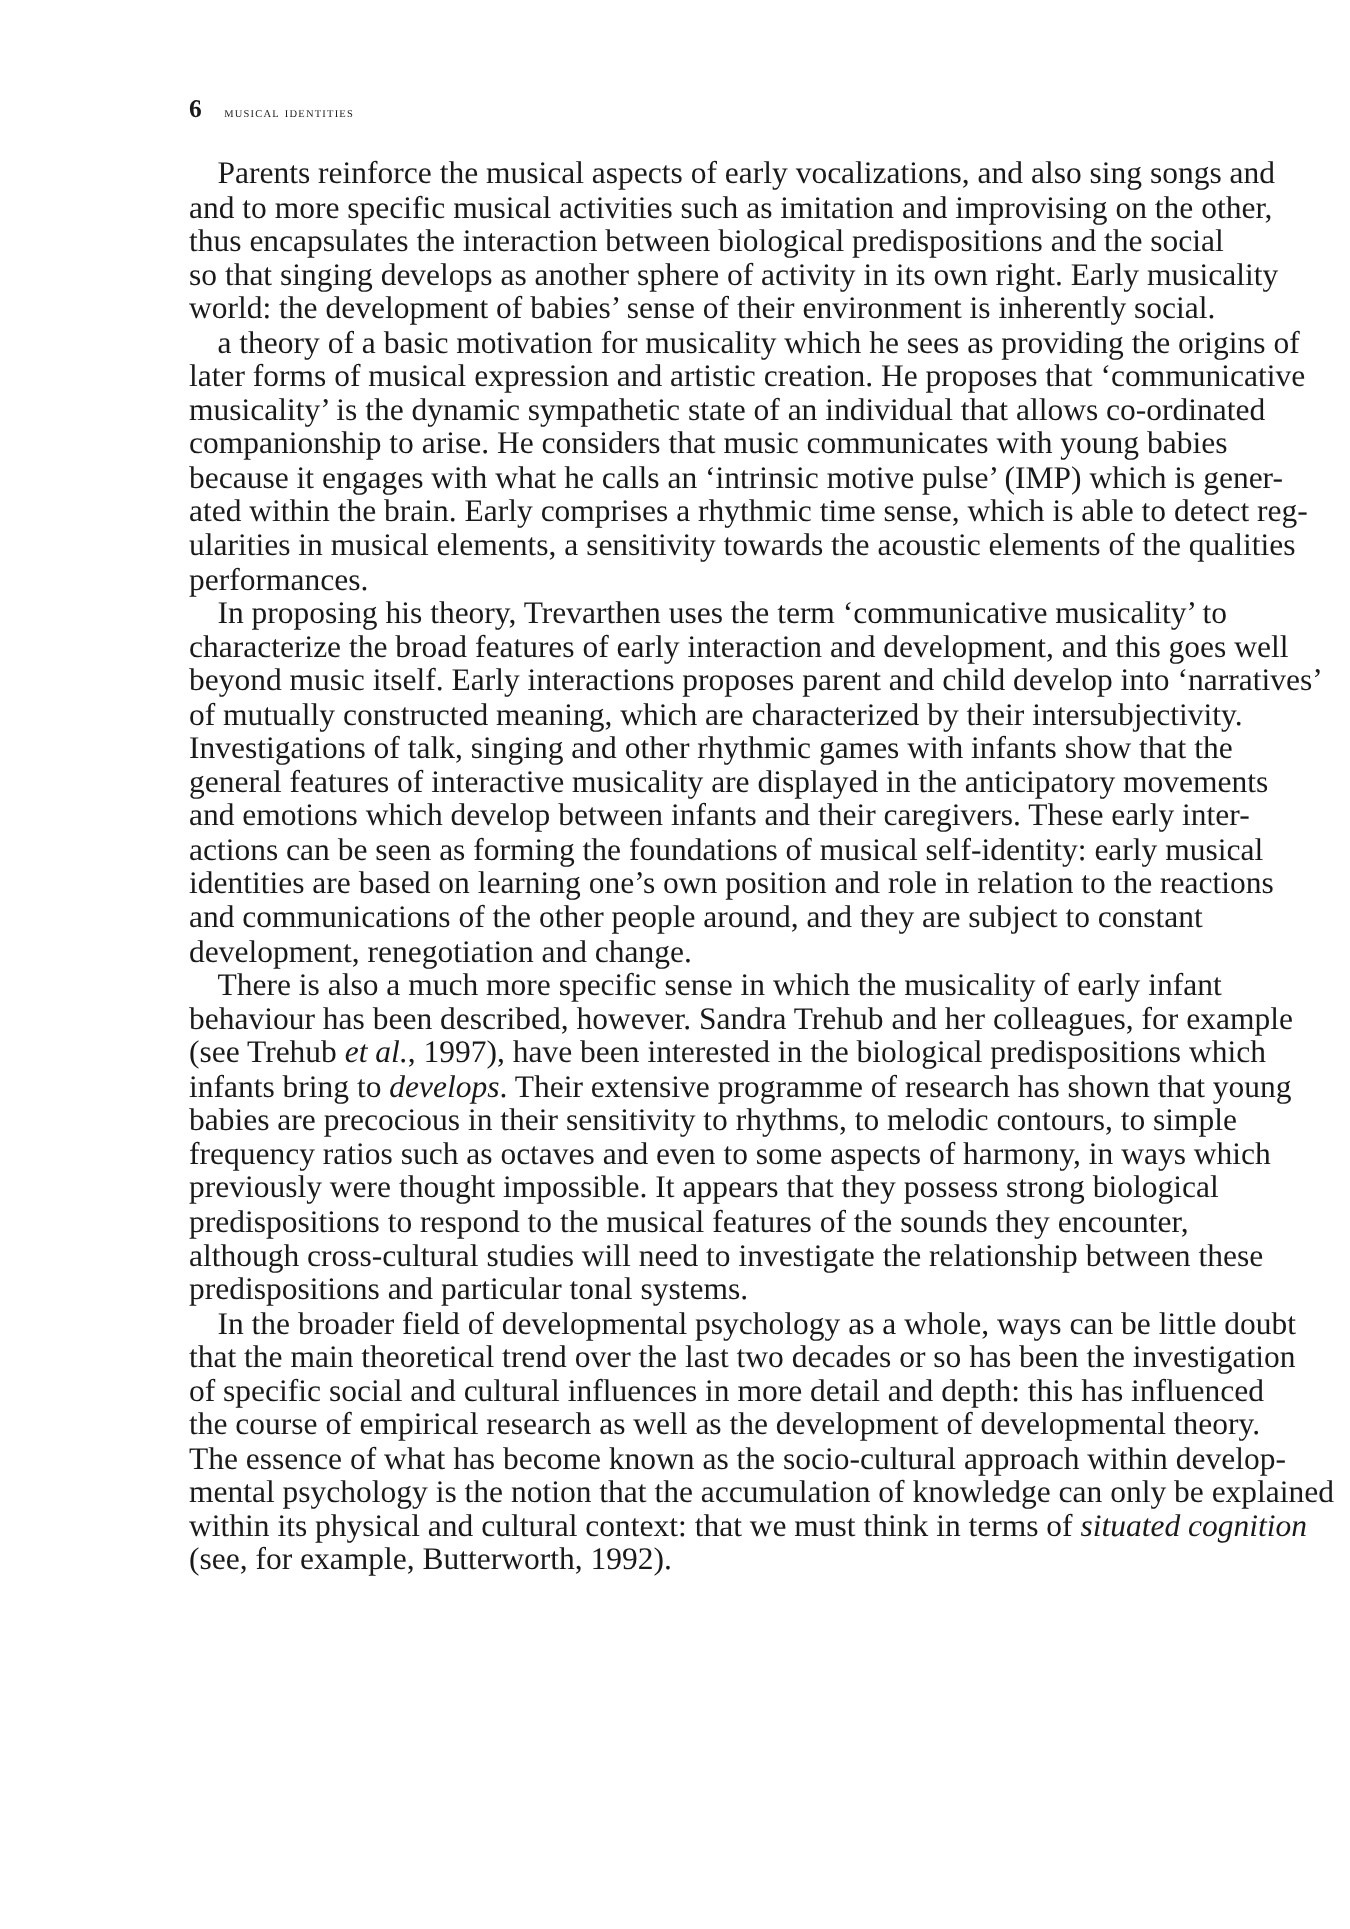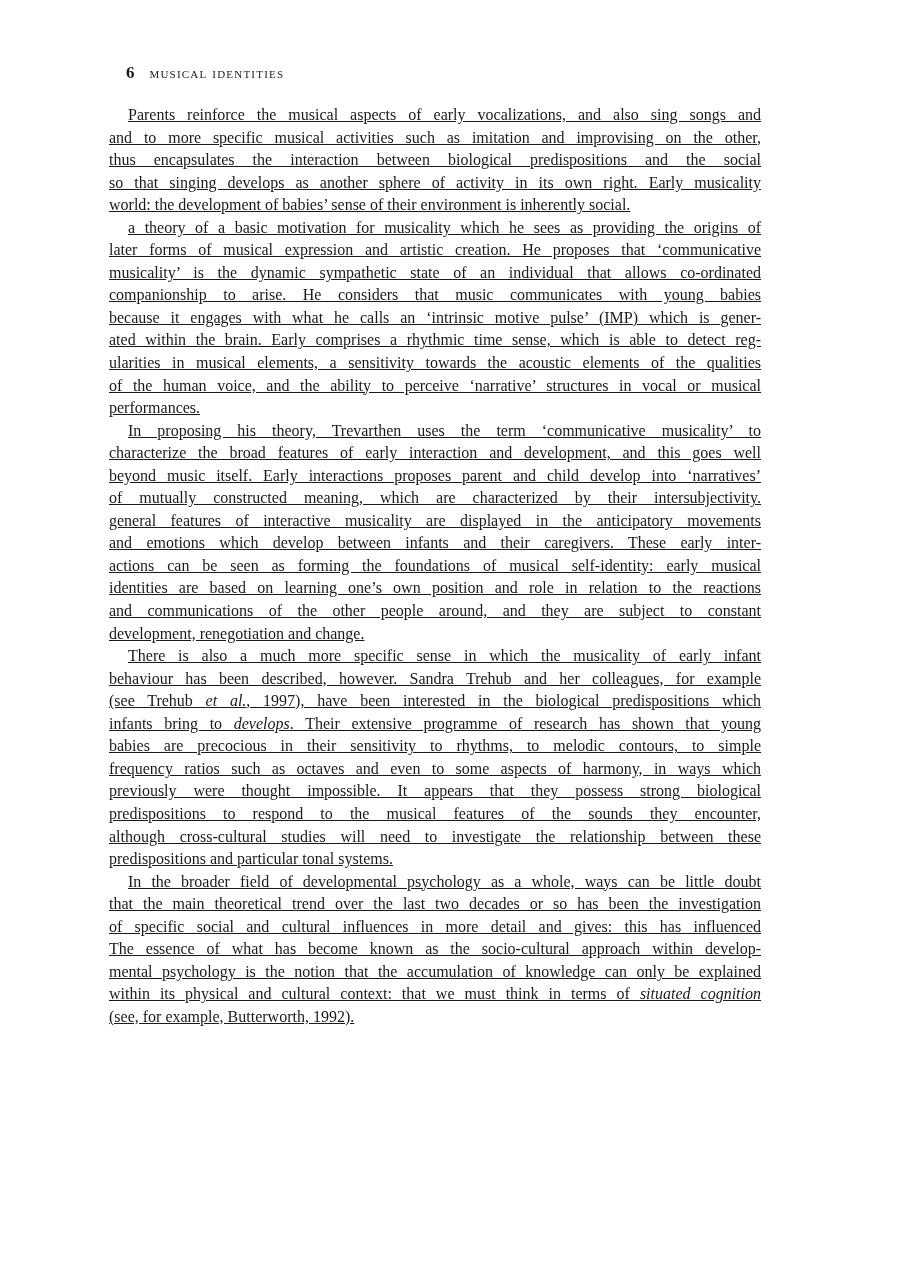--- a/index.html
+++ b/index.html
@@ -26,34 +26,33 @@
       letter-spacing: 0.06em;
     }
     .page-number {
       font-weight: bold;
       font-size: 17px;
       margin-right: 15px;
       letter-spacing: 0;
     }
     .running-title {
       font-variant: small-caps;
-      font-size: 15px;
+      font-size: 10px;
       text-transform: lowercase;
       letter-spacing: 0.08em;
     }
     .body-text {
       position: absolute;
-      left: 109px;
+      left: 126px;
       top: 104px;
       width: 652px;
-      font-size: 16px;
+      font-size: 21px;
       line-height: 22.55px;
       text-align: justify;
       hyphens: manual;
-      text-decoration: underline;
     }
     .line {
       display: block;
       text-align: justify;
       text-align-last: justify;
       white-space: nowrap;
     }
     .line.last {
       text-align-last: left;
     }
@@ -82,28 +81,28 @@
       <span class="line last">world: the development of babies’ sense of their environment is inherently social.</span>
     </div>
     <div class="para">
       <span class="line">a theory of a basic motivation for musicality which he sees as providing the origins of</span>
       <span class="line">later forms of musical expression and artistic creation. He proposes that ‘communicative</span>
       <span class="line">musicality’ is the dynamic sympathetic state of an individual that allows co-ordinated</span>
       <span class="line">companionship to arise. He considers that music communicates with young babies</span>
       <span class="line">because it engages with what he calls an ‘intrinsic motive pulse’ (IMP) which is gener-</span>
       <span class="line">ated within the brain. Early comprises a rhythmic time sense, which is able to detect reg-</span>
       <span class="line">ularities in musical elements, a sensitivity towards the acoustic elements of the qualities</span>
-      <span class="line">of the human voice, and the ability to perceive ‘narrative’ structures in vocal or musical</span>
       <span class="line last">performances.</span>
     </div>
     <div class="para">
       <span class="line">In proposing his theory, Trevarthen uses the term ‘communicative musicality’ to</span>
       <span class="line">characterize the broad features of early interaction and development, and this goes well</span>
       <span class="line">beyond music itself. Early interactions proposes parent and child develop into ‘narratives’</span>
       <span class="line">of mutually constructed meaning, which are characterized by their intersubjectivity.</span>
+      <span class="line">Investigations of talk, singing and other rhythmic games with infants show that the</span>
       <span class="line">general features of interactive musicality are displayed in the anticipatory movements</span>
       <span class="line">and emotions which develop between infants and their caregivers. These early inter-</span>
       <span class="line">actions can be seen as forming the foundations of musical self-identity: early musical</span>
       <span class="line">identities are based on learning one’s own position and role in relation to the reactions</span>
       <span class="line">and communications of the other people around, and they are subject to constant</span>
       <span class="line last">development, renegotiation and change.</span>
     </div>
     <div class="para">
       <span class="line">There is also a much more specific sense in which the musicality of early infant</span>
       <span class="line">behaviour has been described, however. Sandra Trehub and her colleagues, for example</span>
@@ -112,19 +111,20 @@
       <span class="line">babies are precocious in their sensitivity to rhythms, to melodic contours, to simple</span>
       <span class="line">frequency ratios such as octaves and even to some aspects of harmony, in ways which</span>
       <span class="line">previously were thought impossible. It appears that they possess strong biological</span>
       <span class="line">predispositions to respond to the musical features of the sounds they encounter,</span>
       <span class="line">although cross-cultural studies will need to investigate the relationship between these</span>
       <span class="line last">predispositions and particular tonal systems.</span>
     </div>
     <div class="para">
       <span class="line">In the broader field of developmental psychology as a whole, ways can be little doubt</span>
       <span class="line">that the main theoretical trend over the last two decades or so has been the investigation</span>
-      <span class="line">of specific social and cultural influences in more detail and gives: this has influenced</span>
+      <span class="line">of specific social and cultural influences in more detail and depth: this has influenced</span>
+      <span class="line">the course of empirical research as well as the development of developmental theory.</span>
       <span class="line">The essence of what has become known as the socio-cultural approach within develop-</span>
       <span class="line">mental psychology is the notion that the accumulation of knowledge can only be explained</span>
       <span class="line">within its physical and cultural context: that we must think in terms of <em>situated cognition</em></span>
       <span class="line last">(see, for example, Butterworth, 1992).</span>
     </div>
   </div>
 
 </body></html>

